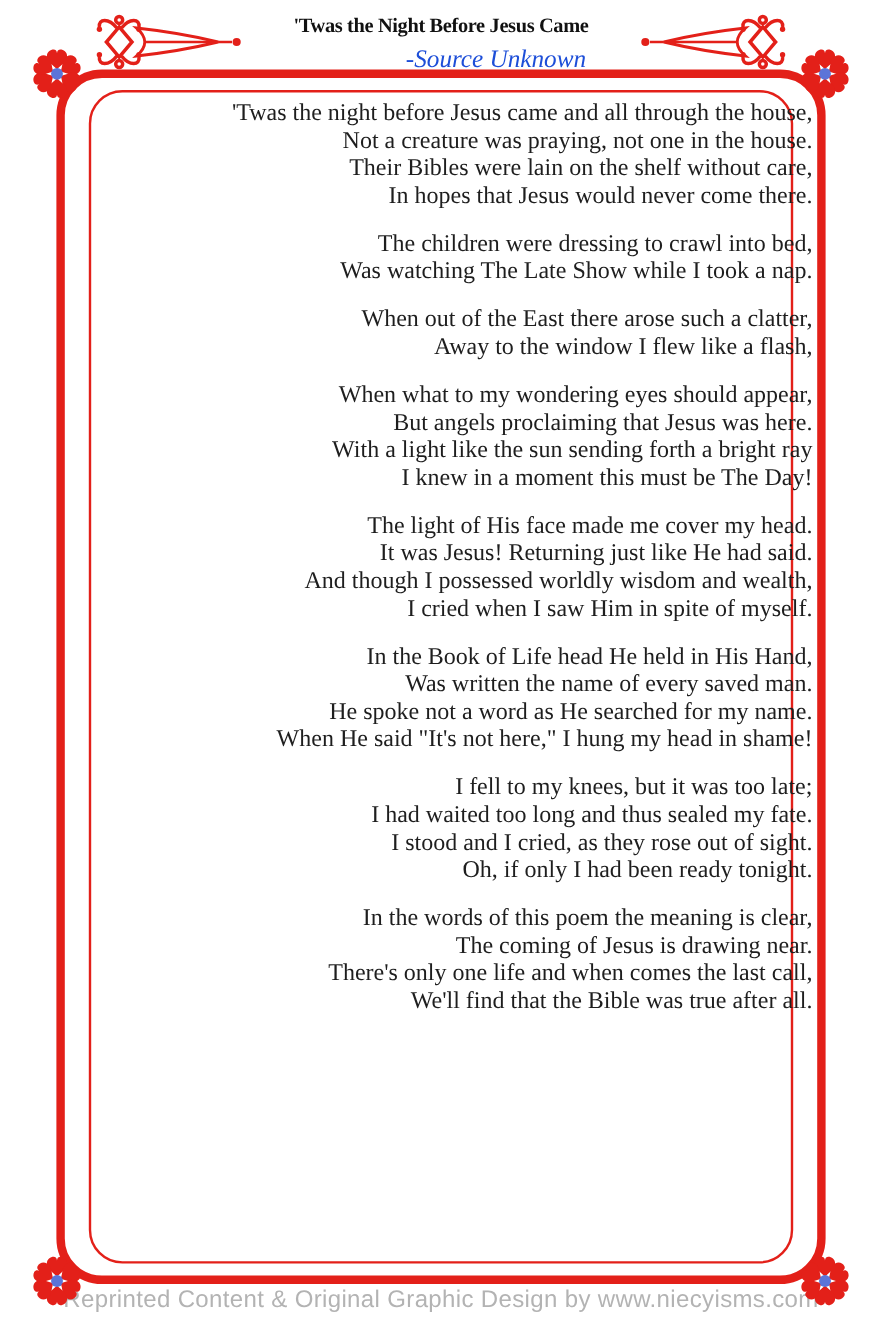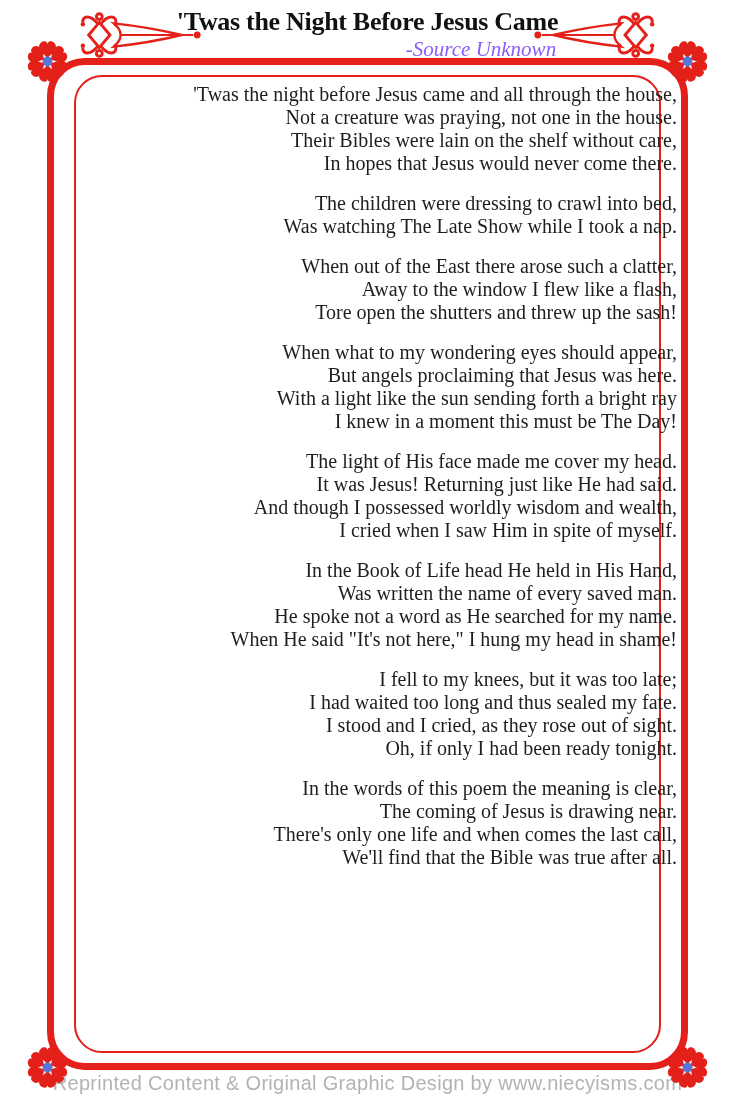--- a/index.html
+++ b/index.html
@@ -20,28 +20,28 @@
   .page { position: absolute; inset: 0; }
 
   
   .header-block {
     position: absolute; top: 6px; left: 0; width: 100%;
     text-align: center; z-index: 5;
   }
   .title-wrap { display: inline-block; }
   .title {
     margin: 0;
-    font-size: 26px; font-weight: bold; letter-spacing: -0.3px;
+    font-size: 17px; font-weight: bold; letter-spacing: -0.3px;
     line-height: 32px; color: #111;
     text-align: center;
     font-family: "Liberation Serif", serif;
   }
   .subtitle {
     font-style: italic;
-    font-size: 21px; line-height: 21px; color: #8b5cf6;
+    font-size: 21px; line-height: 21px; color: #1d4ed8;
     text-align: right; margin-top: 1px; padding-right: 2px;
   }
 
   
   .flourish { position: absolute; top: 11px; width: 126px; height: 48px; z-index: 4; }
   .flourish.left  { left: 78px; }
   .flourish.right { left: 531px; transform: scaleX(-1); }
 
   
   .frame-outer {
@@ -168,21 +168,20 @@
         <div class="line">Their Bibles were lain on the shelf without care,</div>
         <div class="line">In hopes that Jesus would never come there.</div>
       </div>
       <div class="stanza">
         <div class="line">The children were dressing to crawl into bed,</div>
         <div class="line">Was watching The Late Show while I took a nap.</div>
       </div>
       <div class="stanza">
         <div class="line">When out of the East there arose such a clatter,</div>
         <div class="line">Away to the window I flew like a flash,</div>
-        <div class="line">Tore open the shutters and threw up the sash!</div>
       </div>
       <div class="stanza">
         <div class="line">When what to my wondering eyes should appear,</div>
         <div class="line">But angels proclaiming that Jesus was here.</div>
         <div class="line">With a light like the sun sending forth a bright ray</div>
         <div class="line">I knew in a moment this must be The Day!</div>
       </div>
       <div class="stanza">
         <div class="line">The light of His face made me cover my head.</div>
         <div class="line">It was Jesus! Returning just like He had said.</div>

